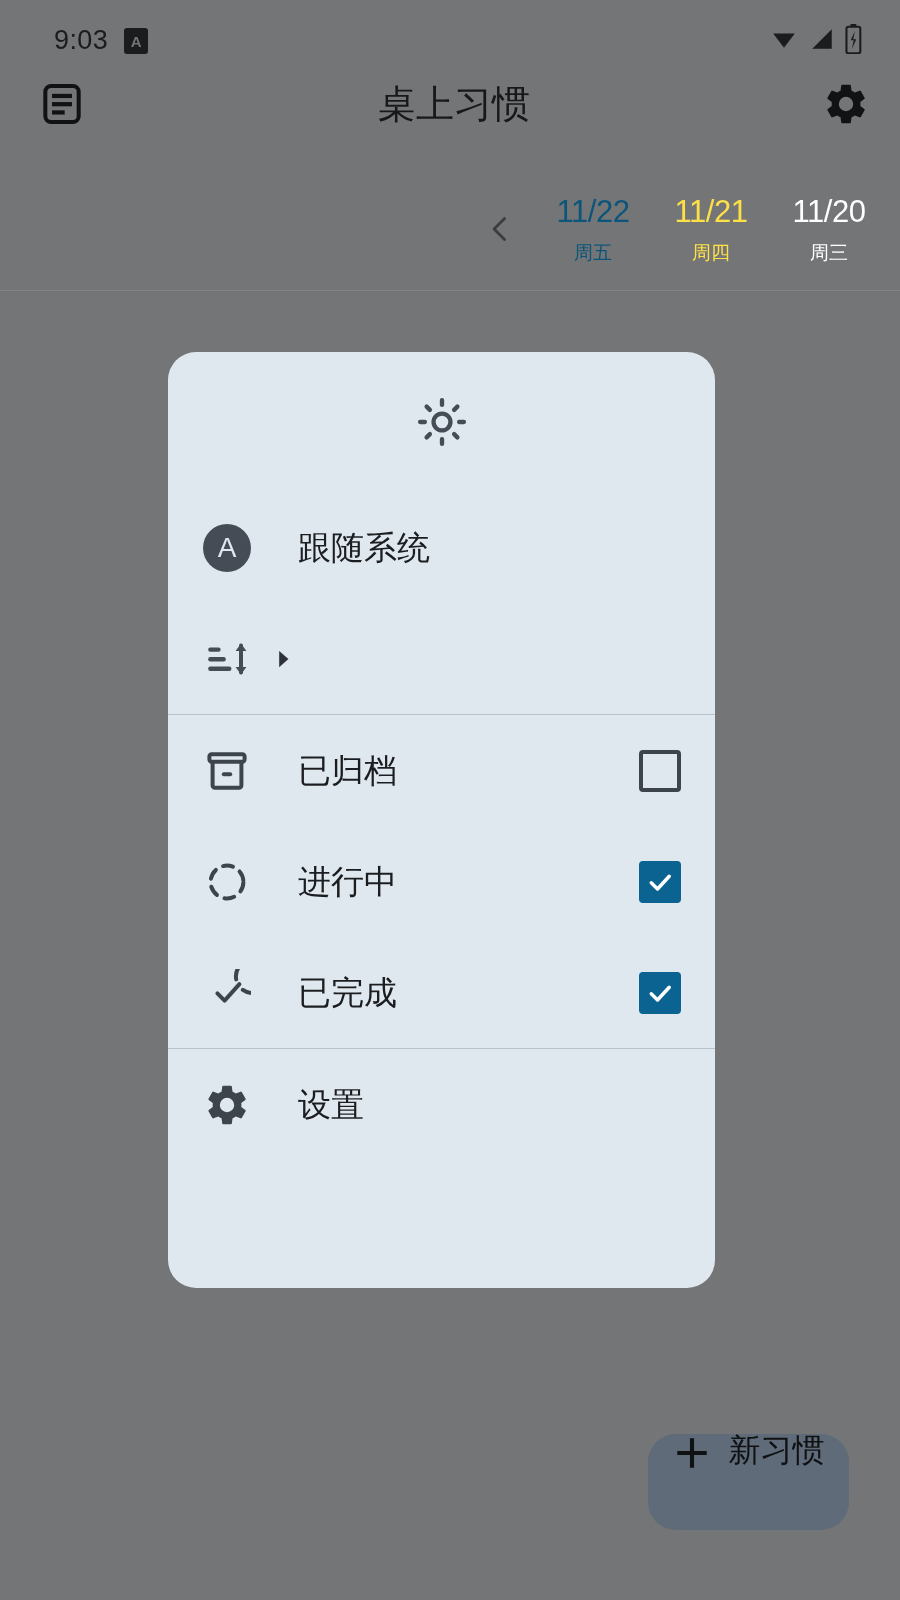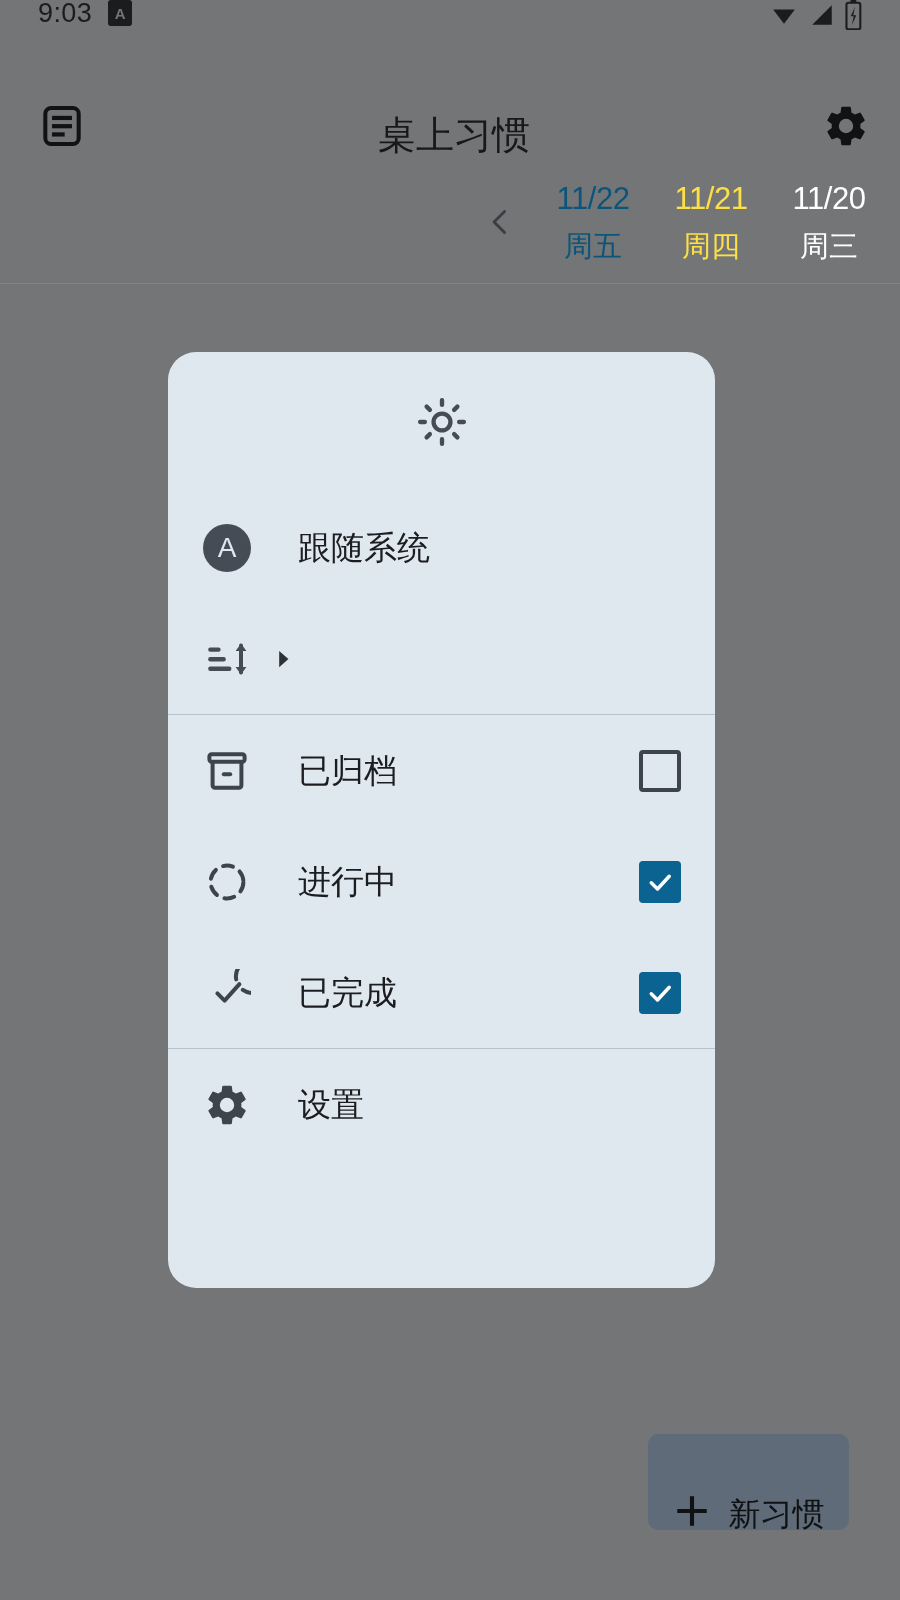--- a/index.html
+++ b/index.html
@@ -19,24 +19,24 @@
   
   #app-screen {
     position: absolute;
     inset: 0;
     background: #747576;
   }
 
   
   #status-bar {
     position: absolute;
-    top: 0; left: 0; right: 0;
+    top: 0; left: 16px; right: 0;
     height: 54px;
     display: flex;
-    align-items: flex-start;
+    align-items: flex-end;
     padding: 0 38px;
     box-sizing: border-box;
   }
   #status-clock {
     font-size: 27px;
     color: #1b1c1e;
     letter-spacing: .4px;
     line-height: 1;
   }
   .status-left-icons { display: flex; align-items: center; margin-left: 16px; }
@@ -58,21 +58,21 @@
     justify-content: center;
     line-height: 1;
   }
 
   
   #app-bar {
     position: absolute;
     top: 54px; left: 8px; right: 0;
     height: 100px;
     display: flex;
-    align-items: flex-end;
+    align-items: center;
     padding: 0 26px;
     box-sizing: border-box;
   }
   #app-title {
     position: absolute;
     left: 0; right: 0;
     text-align: center;
     font-size: 38px;
     color: #17181a;
     line-height: 1;
@@ -82,21 +82,21 @@
     width: 56px; height: 56px;
     display: flex; align-items: center; justify-content: center;
     position: relative;
     z-index: 2;
   }
   #app-bar .spacer { flex: 1; }
 
   
   #date-strip {
     position: absolute;
-    top: 161px; left: 0; right: 0;
+    top: 168px; left: 0; right: 0;
     height: 123px;
     display: flex;
     align-items: center;
     justify-content: flex-end;
     padding-right: 12px;
     box-sizing: border-box;
     border-bottom: 1px solid #828384;
   }
   #date-prev-btn {
     width: 56px; height: 56px;
@@ -107,42 +107,42 @@
     width: 118px;
     text-align: center;
     line-height: 1.18;
   }
   .date-chip .d-num {
     font-size: 31px;
     display: block;
     letter-spacing: -.5px;
   }
   .date-chip .d-day {
-    font-size: 29px;
+    font-size: 19px;
     display: block;
     margin-top: 12px;
   }
   .date-chip.selected .d-num,
   .date-chip.selected .d-day { color: #0c557a; }
   .date-chip.muted .d-num,
   .date-chip.muted .d-day { color: #fde047; }
   .date-chip.normal .d-num,
   .date-chip.normal .d-day { color: #ffffff; }
 
   
   #fab {
     position: absolute;
     left: 648px;
     top: 1434px;
     width: 201px;
     height: 96px;
     background: #5f6b78;
-    border-radius: 10px;
-    display: flex;
-    align-items: flex-end;
+    border-radius: 28px;
+    display: flex;
+    align-items: flex-start;
     justify-content: center;
     gap: 18px;
   }
   #fab .fab-label {
     font-size: 32px;
     color: #0f1113;
     line-height: 1;
   }
 
   

